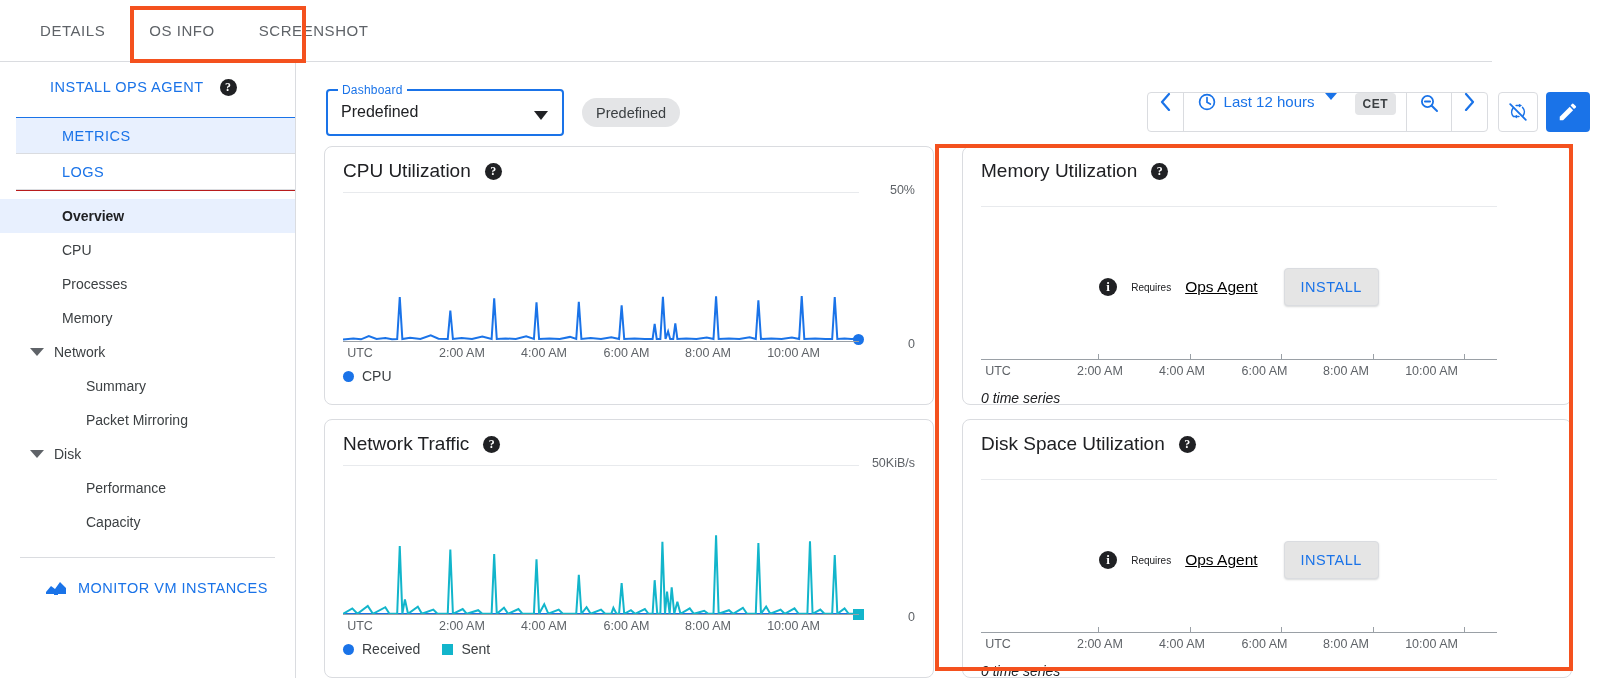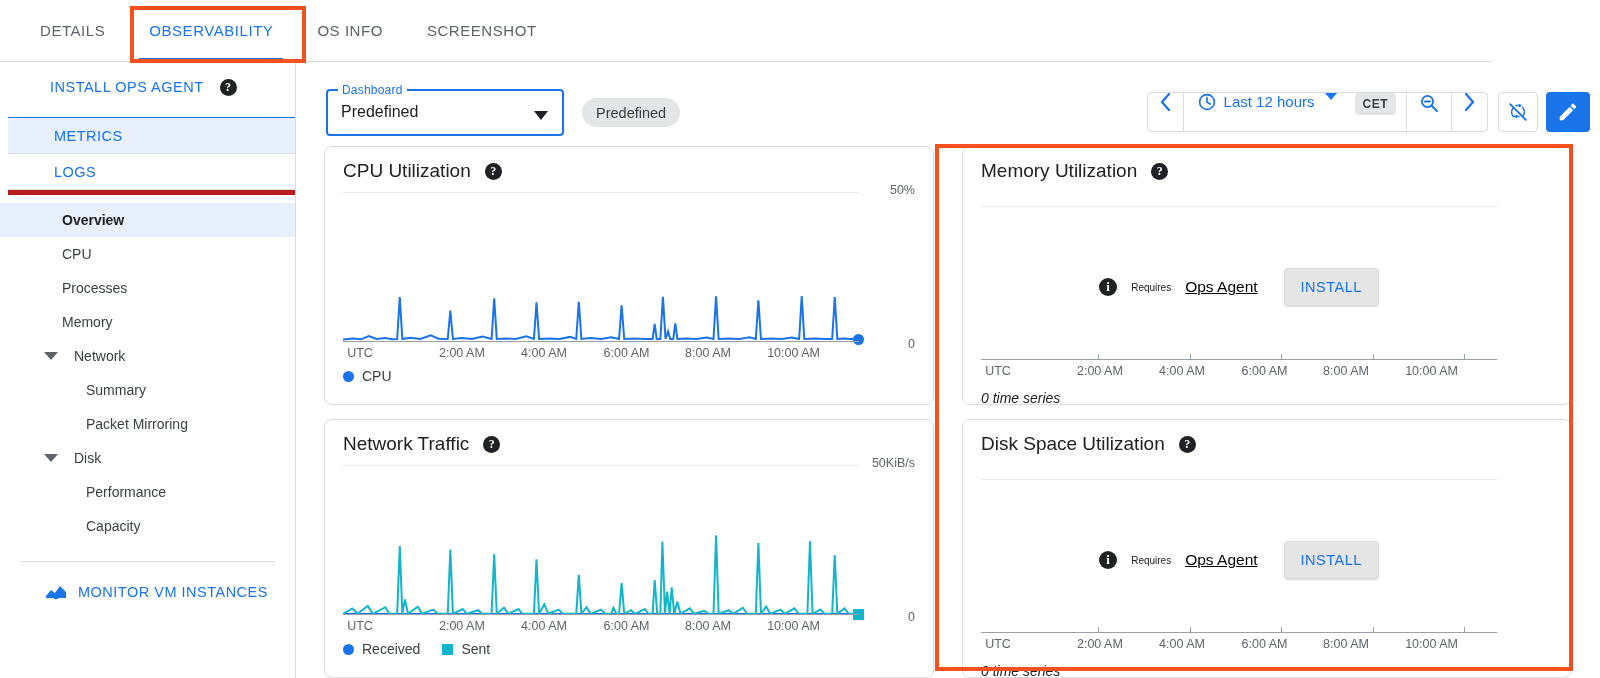--- a/index.html
+++ b/index.html
@@ -44,40 +44,40 @@
   .install-ops .label {
     color: #1a73e8; font-size: 14.5px; font-weight: 500; letter-spacing: .5px;
     cursor: pointer;
   }
   .help-icon {
     width: 17px; height: 17px; border-radius: 50%;
     background: #202124; color: #fff; font-size: 12px; font-weight: 700;
     display: inline-flex; align-items: center; justify-content: center;
     font-family: "Liberation Serif", serif; line-height: 1; flex: none;
   }
-  .toggle-group { margin: 5px 0 0 8px; border-bottom: 6px solid #b91c1c; text-align: center; }
+  .toggle-group { margin: 5px 0 0 16px; border-bottom: 2px solid #b91c1c; text-align: center; }
   .toggle-btn {
     height: 37px; display: flex; align-items: center; padding-left: 46px;
     font-size: 14.5px; letter-spacing: .5px; font-weight: 500;
     color: #1a73e8; cursor: pointer;
     border: 1px solid #dadce0; border-left: none; border-right: none;
     background: #fff; margin-bottom: -1px;
   }
   .toggle-btn.selected { background: #e8f0fe; border-color: #1a73e8; }
 
   .navlist { padding-top: 8px; }
   .navitem {
     height: 34px; display: flex; align-items: center;
     font-size: 14px; color: #3c4043; cursor: pointer; position: relative;
   }
   .navitem.selected { background: #e8f0fe; font-weight: 700; color: #202124; }
   .navitem .txt { display: block; }
   .lvl1 { padding-left: 62px; }
   .lvl2 { padding-left: 86px; }
-  .navitem.group { padding-left: 44px; gap: 16px; }
+  .navitem.group { padding-left: 30px; gap: 10px; }
   .caret {
     width: 0; height: 0; flex: none;
     border-left: 7px solid transparent; border-right: 7px solid transparent;
     border-top: 8px solid #5f6368;
   }
   .nav-divider { margin: 18px 20px 0 20px; border-top: 1px solid #dadce0; }
   .monitor-link {
     display: flex; align-items: center; gap: 12px; padding-left: 46px;
     height: 44px; margin-top: 8px;
     color: #1a73e8; font-size: 14.5px; font-weight: 500; letter-spacing: .5px;
@@ -203,21 +203,20 @@
   .empty-axis { position: absolute; left: 0; right: 56px; bottom: 0; border-top: 1px solid #9aa0a6; }
   .tickmark { position: absolute; bottom: 0; width: 1px; height: 6px; background: #9aa0a6; }
   .ts-note { font-size: 14px; font-style: italic; color: #202124; margin-top: 8px; }
 </style>
 </head>
 <body>
 
 <div class="tabbar">
   <div class="tabs" id="tabs">
       <div class="tab">DETAILS</div>
-      <div class="tab active">OBSERVABILITY</div>
       <div class="tab">OS INFO</div>
       <div class="tab">SCREENSHOT</div>
     </div>
 </div>
 <div class="redbox" id="redbox-tab"></div>
 <div class="redbox" id="redbox-right"></div>
 
 <div class="sidebar">
   <div class="install-ops">
     <span class="label">INSTALL OPS AGENT</span>

